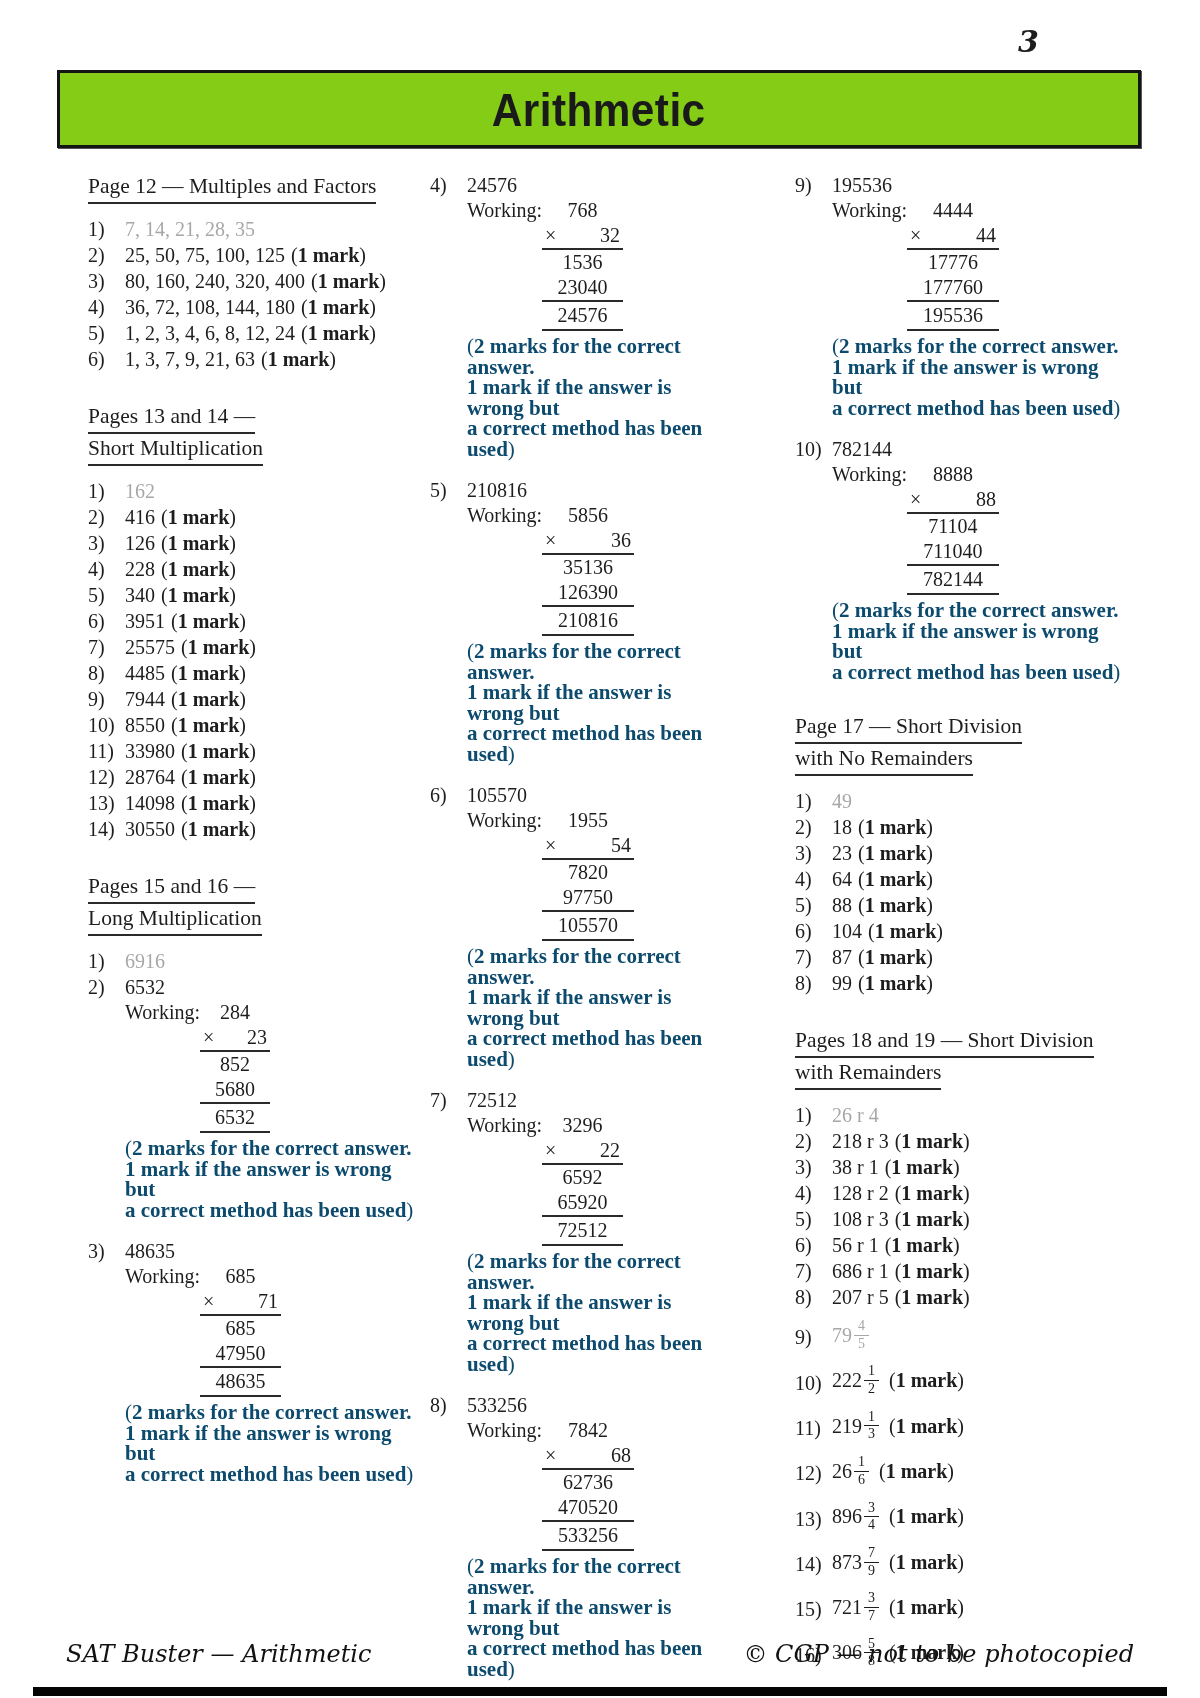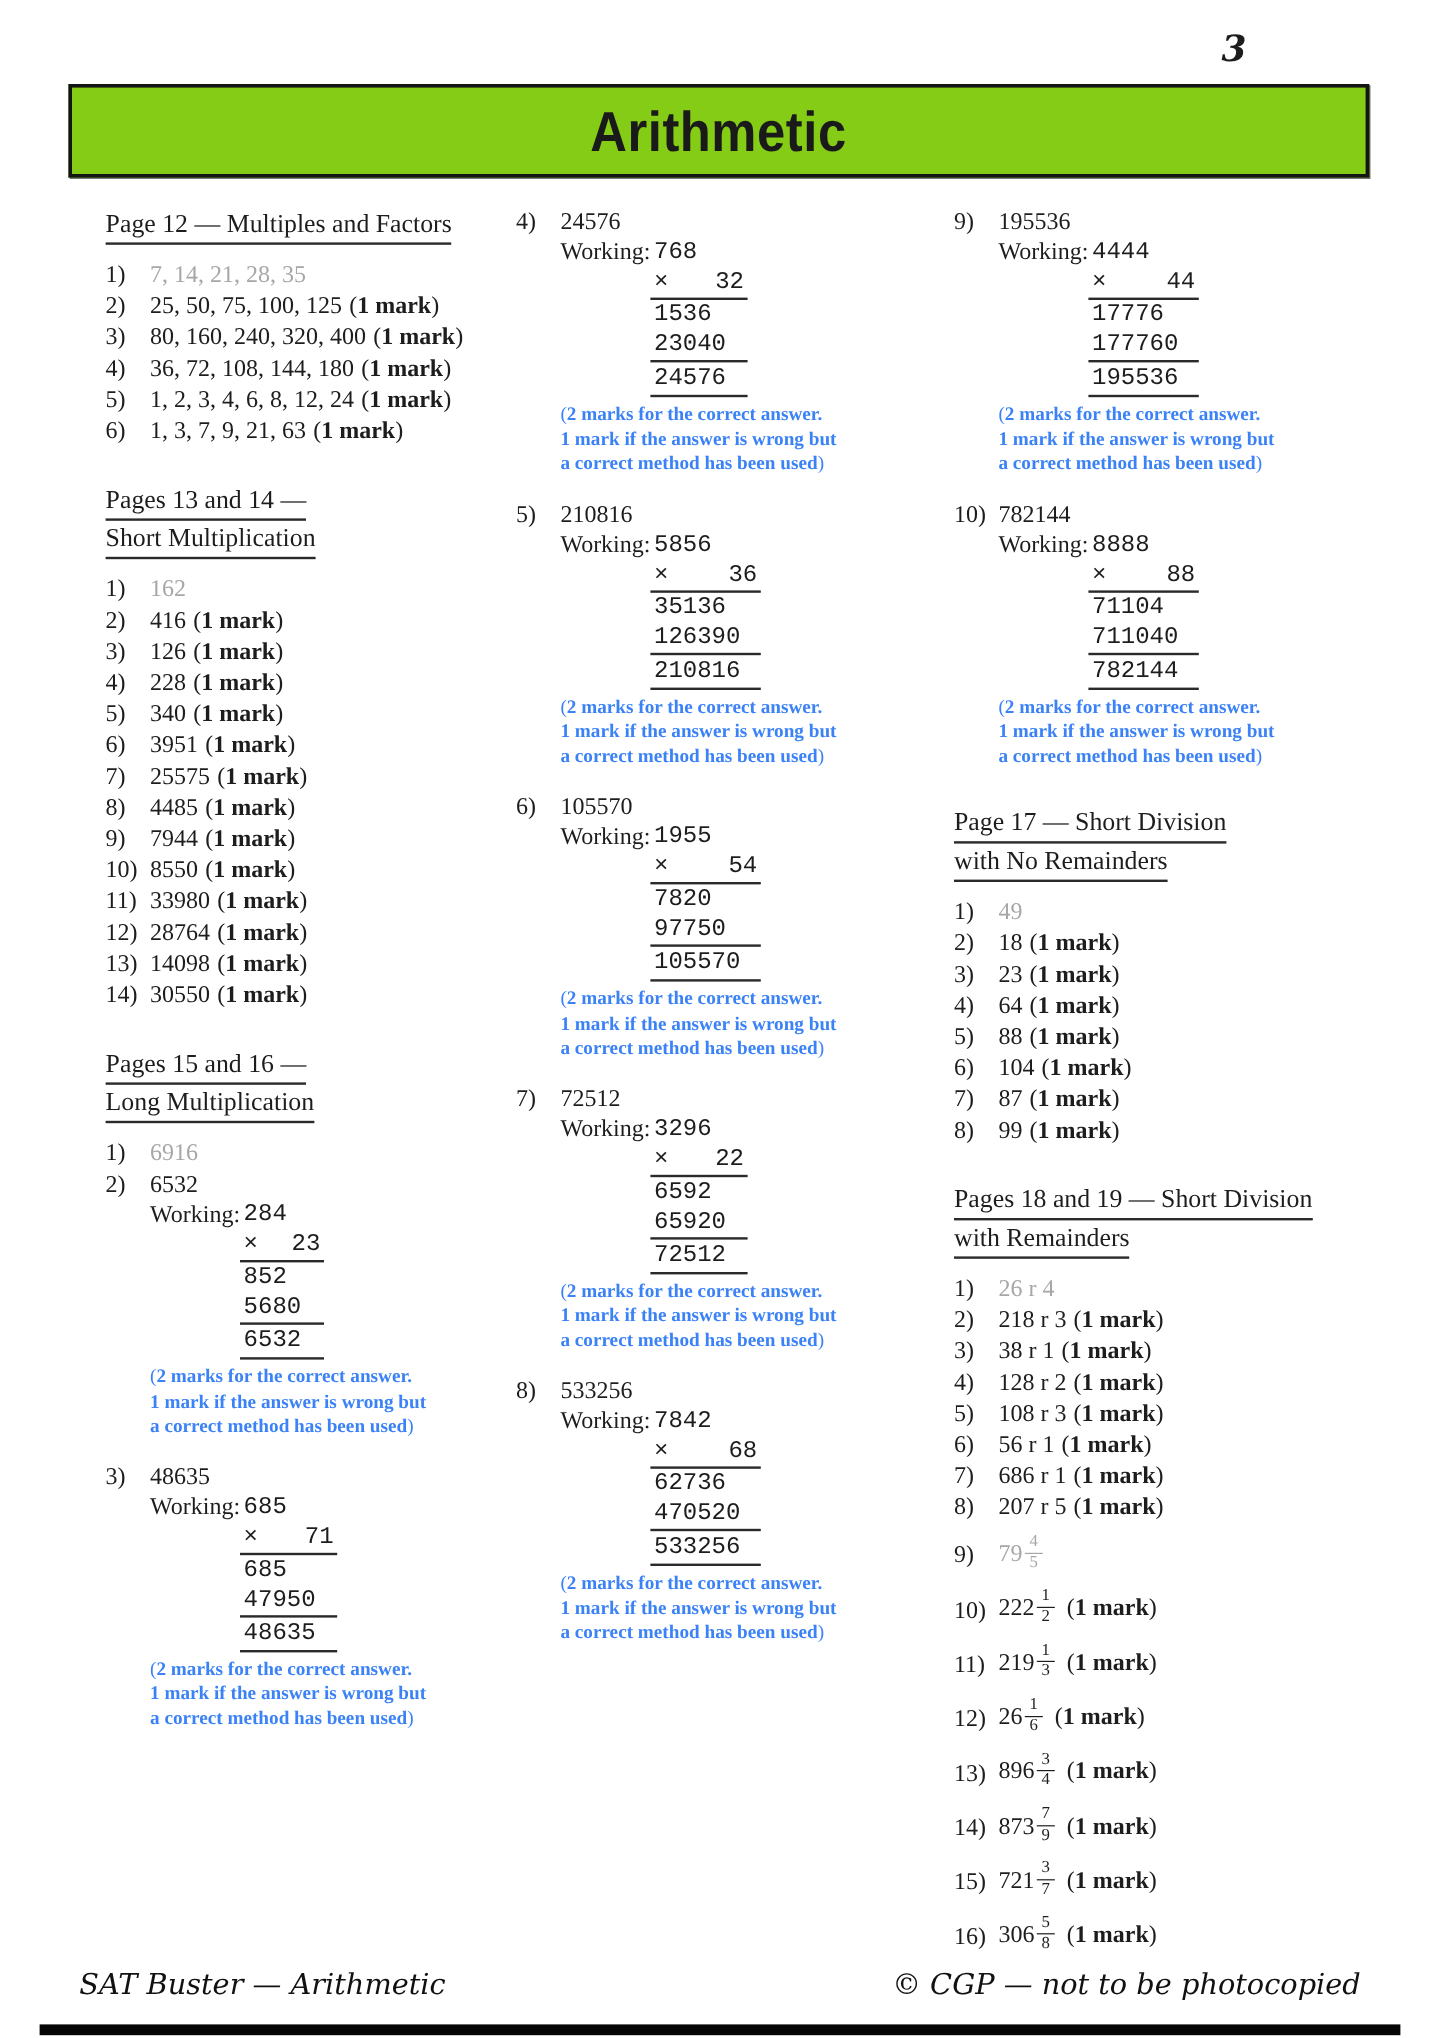--- a/index.html
+++ b/index.html
@@ -32,27 +32,27 @@
 
   .item{display:flex;font-size:20px;line-height:26px;}
   .item .num{width:37px;flex:none;}
   .item .content{flex:1;}
   .gray{color:#a7a7a7;}
   .mk{margin-left:6px;}
   .mk b{font-weight:bold;}
 
   .working-row{display:flex;margin-left:37px;font-size:20px;line-height:25px;}
   .working-label{width:75px;flex:none;}
-  .mult{text-align:left;font-family:Liberation Mono, monospace;}
+  .mult{text-align:center;}
   .mult>div{padding:0 3px;}
   .mult .xrow{display:flex;justify-content:space-between;}
   .mult .rule{border-bottom:2px solid #2a2a2a;}
   .mult .result{border-bottom:2px solid #2a2a2a;margin-top:1px;padding-bottom:1px;}
 
-  .note{margin:5px 0 18px 37px;font-size:16px;line-height:20.5px;font-weight:bold;color:#3b82f6;}
+  .note{margin:5px 0 18px 37px;font-size:21px;line-height:20.5px;font-weight:bold;color:#0c4a6e;}
   .note .paren{font-weight:normal;}
 
   .fitem{margin:9px 0;align-items:center;}
   .frac{display:inline-block;vertical-align:middle;text-align:center;
         font-size:14px;line-height:1.05;margin:0 4px 4px 2px;}
   .frac .fn{display:block;padding:0 4px 1px 4px;border-bottom:1.5px solid currentColor;}
   .frac .fd{display:block;padding:1px 4px 0 4px;}
 
   .footer{
     position:absolute;top:1640px;left:66px;width:1068px;

